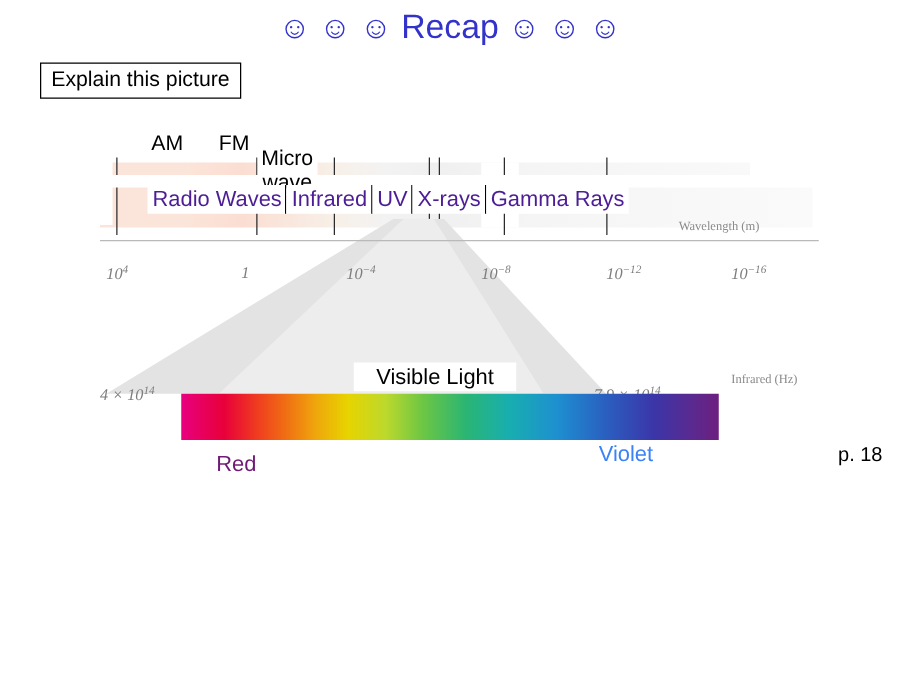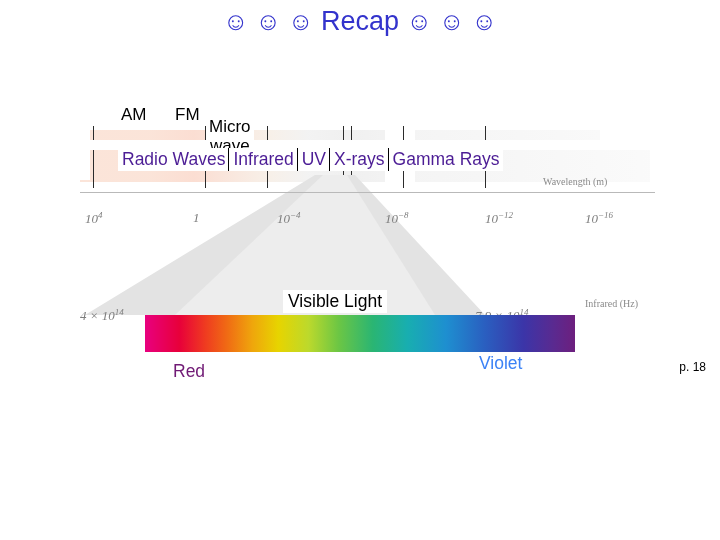--- a/index.html
+++ b/index.html
@@ -184,21 +184,21 @@
   .sep {
     width: 1px;
     background: #000000;
     align-self: stretch;
   }
 
   .lbl-visible {
     left: 283px;
     top: 290px;
     font-size: 17.5px;
-    padding: 2px 5px;
+    padding: 2px 18px;
   }
   .lbl-red {
     left: 168px;
     top: 360px;
     color: #701a75;
     font-size: 17.5px;
     padding: 2px 5px;
   }
   .lbl-violet {
     left: 474px;
@@ -212,35 +212,36 @@
   .mask {
     position: absolute;
     background: #ffffff;
   }
 
   
   .page-num {
     position: absolute;
     right: 14px;
     bottom: 10px;
-    font-size: 12px;
+    font-size: 16px;
     color: #000000;
   }
 </style>
 </head>
 <body>
 
 <div class="slide">
 
   <div class="title">
     <span class="smiley">☺ ☺ ☺</span>
     <span>Recap</span>
     <span class="smiley">☺ ☺ ☺</span>
   </div>
 
+  <div class="explain-box">Explain this picture</div>
 
   <div class="spectrum-wrap">
 
     <div class="band"></div>
     <div class="band-white-block" style="left:330px;width:30px;"></div>
 
     <div class="tick" style="left:38px;"></div>
     <div class="tick" style="left:150px;"></div>
     <div class="tick" style="left:212px;"></div>
     <div class="tick" style="left:288px;"></div>

